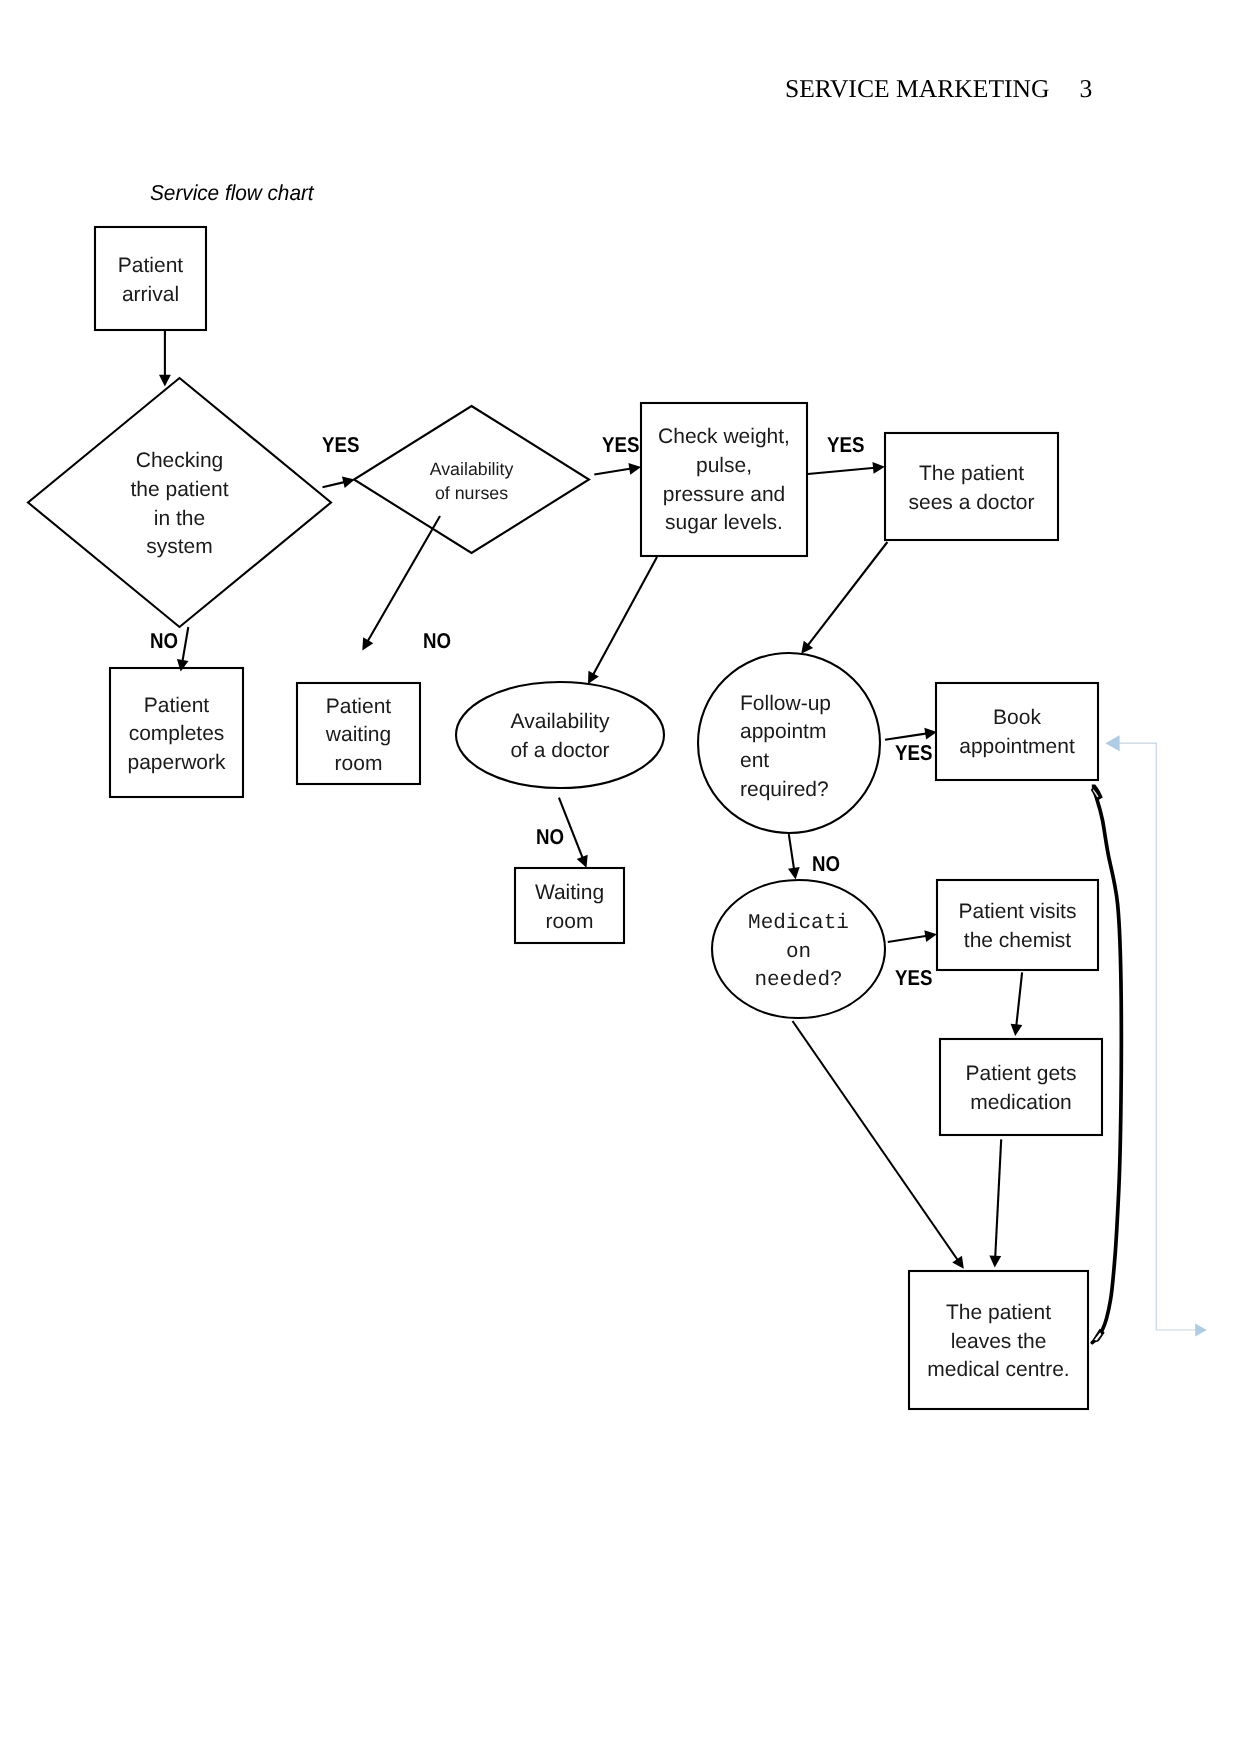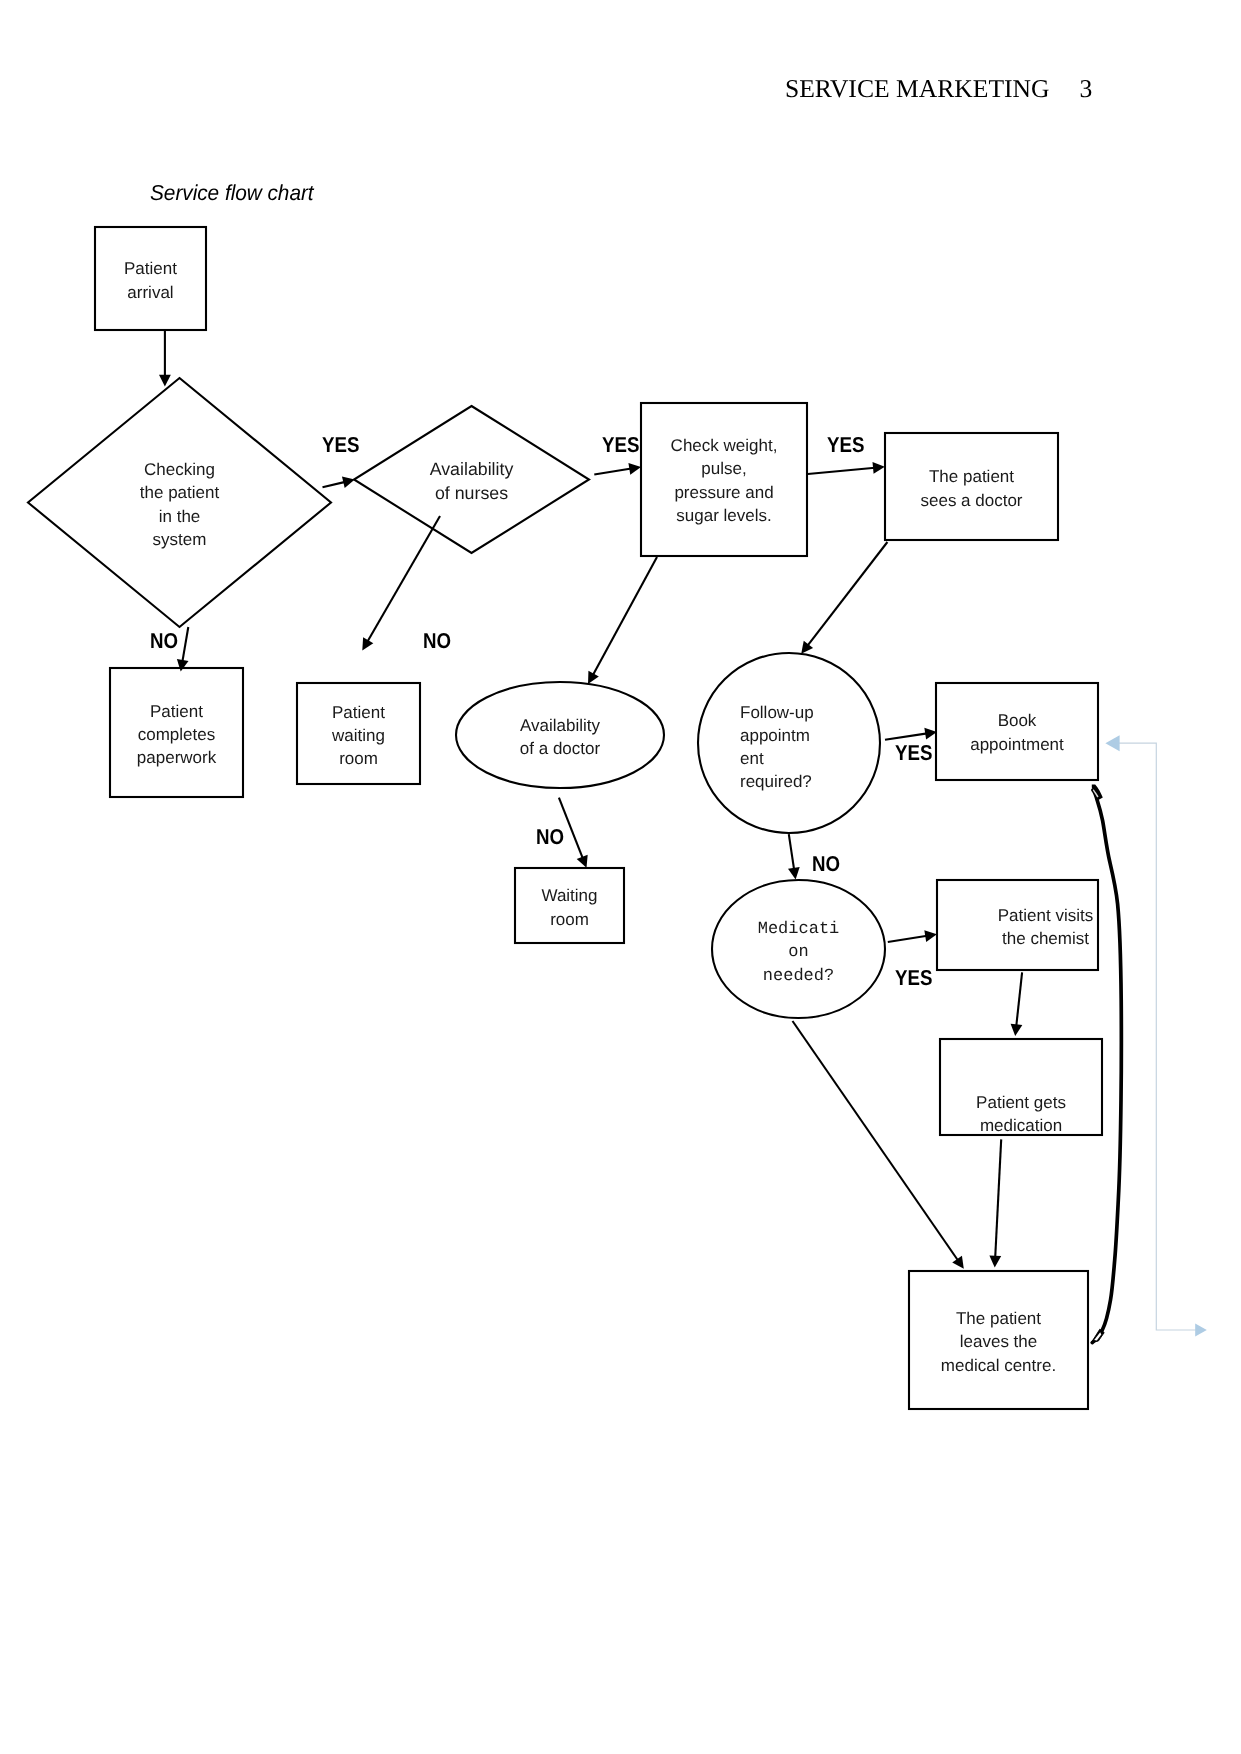--- a/index.html
+++ b/index.html
@@ -12,21 +12,21 @@
   #hdr{position:absolute;left:785px;top:76px;font-family:"Liberation Serif",serif;
        font-size:25.6px;line-height:1;white-space:pre;color:#000000;}
   #hdr .pg{margin-left:30px;}
   #caption{position:absolute;left:150px;top:182px;font-style:italic;
            font-size:21.6px;line-height:1;color:#000;letter-spacing:-.05px;
            transform:scaleX(0.965);transform-origin:0 0;}
 
   #chart{position:absolute;left:0;top:0;width:1241px;height:1754px;}
   .nodelbl{position:absolute;display:flex;flex-direction:column;
            align-items:center;justify-content:center;text-align:center;
-           font-size:17px;line-height:1.365;color:#1a1a1a;}
+           font-size:21px;line-height:1.365;color:#1a1a1a;}
   .nodelbl span{display:block;white-space:pre;}
   .edgelbl{position:absolute;font-size:21.6px;font-weight:bold;line-height:1;color:#000;white-space:pre;
            transform:scaleX(0.865);transform-origin:0 0;}
 </style>
 </head>
 <body>
 
 <div class="page">
 
   <div id="hdr"><span>SERVICE MARKETING</span><span class="pg">3</span></div>
@@ -178,25 +178,25 @@
       </div>
       <div class="nodelbl" style="left: 936px; top: 684px; width: 162px; height: 97px;">
         <span>Book</span>
         <span>appointment</span>
       </div>
       <div class="nodelbl" style="left: 712px; top: 884px; width: 173px; height: 138px; font-family: Liberation Mono, monospace;">
         <span>Medicati</span>
         <span>on</span>
         <span>needed?</span>
       </div>
-      <div class="nodelbl" style="left: 937px; top: 882px; width: 161px; height: 90px; margin-left: 28px;">
+      <div class="nodelbl" style="left: 937px; top: 882px; width: 161px; height: 90px;">
         <span>Patient visits</span>
         <span>the chemist</span>
       </div>
-      <div class="nodelbl" style="left: 940px; top: 1041px; width: 162px; height: 96px; justify-content: flex-end;">
+      <div class="nodelbl" style="left: 940px; top: 1041px; width: 162px; height: 96px;">
         <span>Patient gets</span>
         <span>medication</span>
       </div>
       <div class="nodelbl" style="left: 909px; top: 1273px; width: 179px; height: 138px;">
         <span>The patient</span>
         <span>leaves the</span>
         <span>medical centre.</span>
       </div>
       <div class="edgelbl" style="left: 322px; top: 434px;">YES</div>
       <div class="edgelbl" style="left: 150px; top: 630px;">NO</div>

